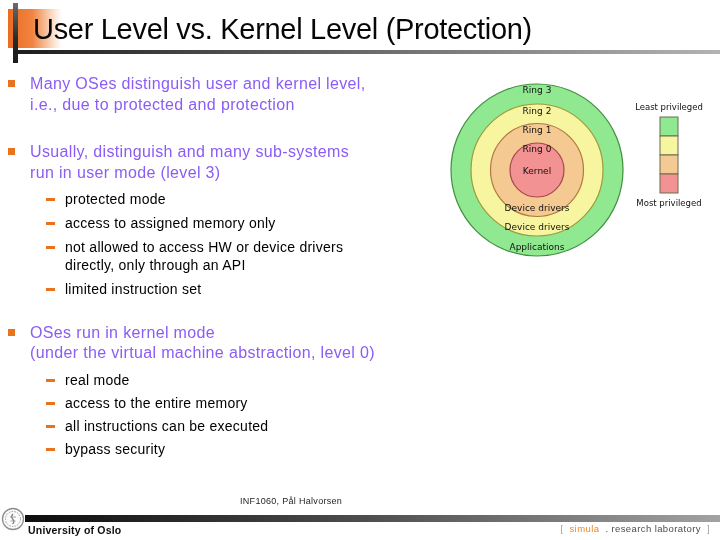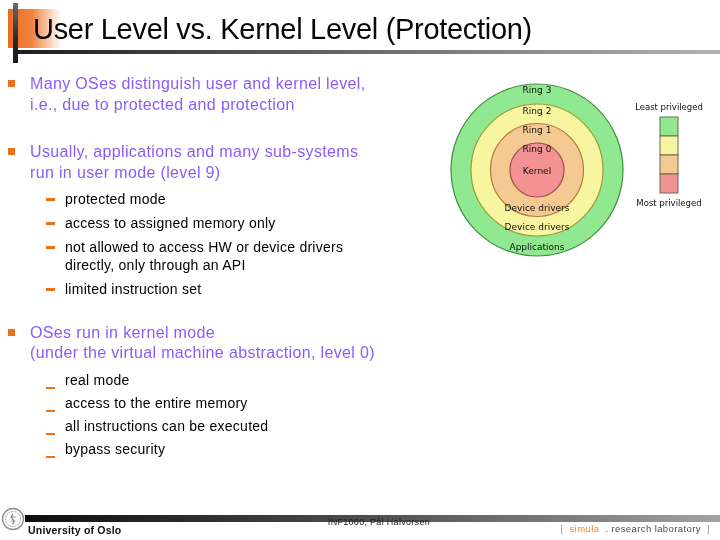--- a/index.html
+++ b/index.html
@@ -32,42 +32,42 @@
   .m2 { left:8px; top:148px; }
   .m3 { left:8px; top:329px; }
   .blk { position:absolute; left:30px; width:430px; font-size:16px; letter-spacing:0.35px; line-height:21px; color:#8b5cf6; }
   .b1 { top:73px; }
   .b2 { top:141px; }
   .b3 { top:323px; line-height:20px; }
   .subs { position:absolute; left:46px; width:420px; }
   .subs-b2 { top:190px; }
   .subs-b3 { top:371px; }
   .sub-item { display:flex; align-items:flex-start; margin-bottom:6px; }
-  .subs-b3 .sub-item { margin-bottom:5px;align-items:flex-end; }
+  .subs-b3 .sub-item { margin-bottom:5px; }
   .dash { flex:0 0 9px; height:2.5px; background:#e8731c; margin-top:8px; margin-right:10px; }
   .sub-text { font-size:14px; letter-spacing:0.25px; line-height:18px; color:#000; }
 
   
   .diagram { position:absolute; left:440px; top:70px; }
   .ring-label { font-family:"DejaVu Sans", sans-serif; font-size:9px; fill:#101010; text-anchor:middle; }
   .legend-label { font-family:"DejaVu Sans", sans-serif; font-size:8.5px; fill:#101010; text-anchor:middle; }
 
   
   .ftr-bar {
     position:absolute; left:25px; top:515px; width:695px; height:7px;
     background:linear-gradient(to right, #0d0d0d 0%, #4f4f4f 50%, #a2a2a2 100%);
   }
   .ftr-seal { position:absolute; left:1px; top:504px; }
   .ftr-left {
     position:absolute; left:28px; top:524px; font-size:10.5px; font-weight:bold;
     letter-spacing:0.2px; color:#0d0d0d;
   }
   .ftr-center {
-    position:absolute; left:240px; top:496px; width:190px; text-align:right;
-    font-size:9px; letter-spacing:0.3px; color:#1f1f1f;margin-top:21px;
+    position:absolute; left:240px; top:496px; width:190px; text-align:left;
+    font-size:9px; letter-spacing:0.3px; color:#1f1f1f;
   }
   .ftr-right {
     position:absolute; right:10px; top:523px; font-size:9.5px; letter-spacing:0.4px;
     white-space:nowrap;
   }
   .ftr-right .bracket { color:#a2a2a2; }
   .ftr-right .brand { color:#ee8822; margin:0 3px; }
   .ftr-right .rest { color:#4c4c4c; margin-right:3px;margin-top:37px; }
 </style>
 </head>
@@ -81,22 +81,22 @@
   <div class="hdr-rule"></div>
 
   <div class="sq-marker m1"></div>
   <div class="blk b1">
     <div>Many OSes distinguish user and kernel level,</div>
     <div>i.e., due to protected and protection</div>
   </div>
 
   <div class="sq-marker m2"></div>
   <div class="blk b2">
-    <div>Usually, applications and many sub-systems</div>
-    <div>run in user mode (level 9)</div>
+    <div>Usually, distinguish and many sub-systems</div>
+    <div>run in user mode (level 3)</div>
   </div>
 
   <div class="subs subs-b2">
     <div class="sub-item">
       <span class="dash"></span>
       <span class="sub-text">
         <div>protected mode</div>
         <div></div>
       </span>
     </div>

